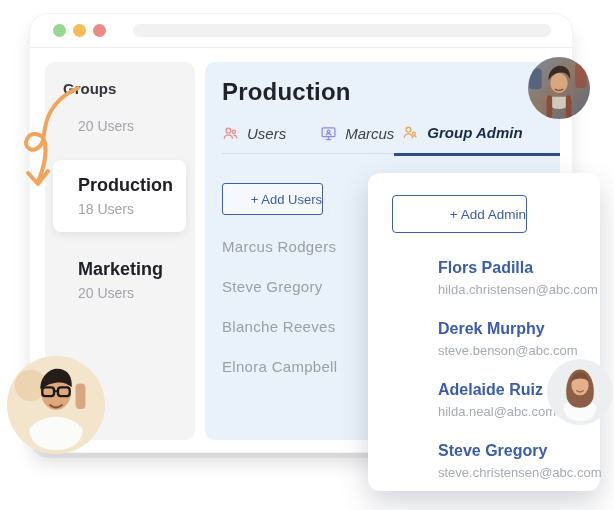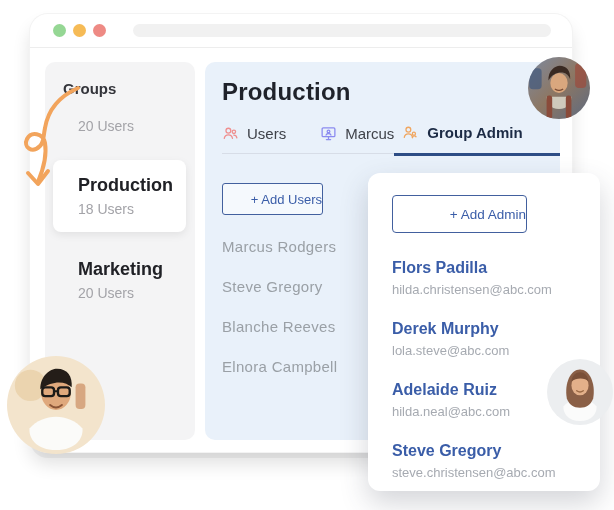--- a/index.html
+++ b/index.html
@@ -38,21 +38,21 @@
     margin:26px 9px 0 8px; padding:15px 0 15px 25px;
     background:#fff; border-radius:8px; box-shadow:0 3px 8px rgba(0,0,0,.08);
   }
   .group-item.after-active { margin-top:27px; }
 
   
   .main {
     flex:1; background:#e9f1fa; border-radius:10px; padding:16px 0 0 17px; height:378px;
   }
   .main-title { font-size:24px; font-weight:700; color:#1f222a; letter-spacing:.2px; }
-  .tabs { display:flex; align-items:center; margin-top:18px; position:relative; }
+  .tabs { display:flex; align-items:center; margin-top:18px; position:relative;font-style:italic; }
   .tabs::after { content:""; position:absolute; left:0; right:0; bottom:0; height:1px; background:#d7dde7; }
   .tab { display:flex; align-items:center; gap:8px; padding-bottom:12px; cursor:pointer; position:relative; z-index:1; }
   .tab .tab-label { font-size:15px; font-weight:500; color:#3f4249; }
   .tab.quizzes { margin-left:34px; }
   .tab.active { margin-left:auto; flex:1; padding-left:8px; border-bottom:3px solid #2d4d85; margin-bottom:-2px; }
   .tab.active .tab-label { font-weight:700; color:#1c2b45; }
   .btn-outline {
     display:inline-block; border:1px solid #42609e; border-radius:3px;
     color:#3a5da8; font-size:13px; font-weight:500; font-family:"Liberation Sans", sans-serif;
     background:rgba(255,255,255,.55); cursor:pointer;text-align:right;
@@ -61,21 +61,21 @@
   .user-list { list-style:none; margin-top:6px; }
   .user-list li { margin-top:23px; font-size:15px; color:#9aa0a6; letter-spacing:.3px; cursor:pointer; }
 
   
   .admin-card {
     position:absolute; left:368px; top:173px; width:232px; height:318px;
     background:#fff; border-radius:12px; box-shadow:0 12px 28px rgba(60,64,80,.22);
     padding:22px 24px 24px; z-index:5;
   }
   .add-admin-btn { width:135px; height:38px; border-radius:4px; background:#fff; font-size:13.5px; }
-  .admin-entry { margin-top:23px; }
+  .admin-entry { margin-top:23px;margin-left:46px; }
   .admin-entry:first-of-type { margin-top:26px; }
   .admin-name { font-size:16px; font-weight:700; color:#3a5da8; cursor:pointer; }
   .admin-email { font-size:13px; color:#a6aab1; margin-top:5px; }
 
   
   .avatar { position:absolute; border-radius:50%; overflow:hidden; }
   .avatar svg { display:block; width:100%; height:100%; }
   .avatar-top-right { left:528px; top:57px; width:62px; height:62px; z-index:6; }
   .avatar-bottom-left { left:7px; top:356px; width:98px; height:98px; z-index:6; }
   .avatar-right { left:547px; top:359px; width:66px; height:66px; z-index:7; }
@@ -169,21 +169,21 @@
 
   <div class="admin-card">
     <button class="btn-outline add-admin-btn">+ Add Admin</button>
 
     <div class="admin-entry">
       <div class="admin-name">Flors Padilla</div>
       <div class="admin-email">hilda.christensen@abc.com</div>
     </div>
     <div class="admin-entry">
       <div class="admin-name">Derek Murphy</div>
-      <div class="admin-email">lola.steve@abc.com</div>
+      <div class="admin-email">steve.benson@abc.com</div>
     </div>
     <div class="admin-entry">
       <div class="admin-name">Adelaide Ruiz</div>
       <div class="admin-email">hilda.neal@abc.com</div>
     </div>
     <div class="admin-entry">
       <div class="admin-name">Steve Gregory</div>
       <div class="admin-email">steve.christensen@abc.com</div>
     </div>
   </div>

